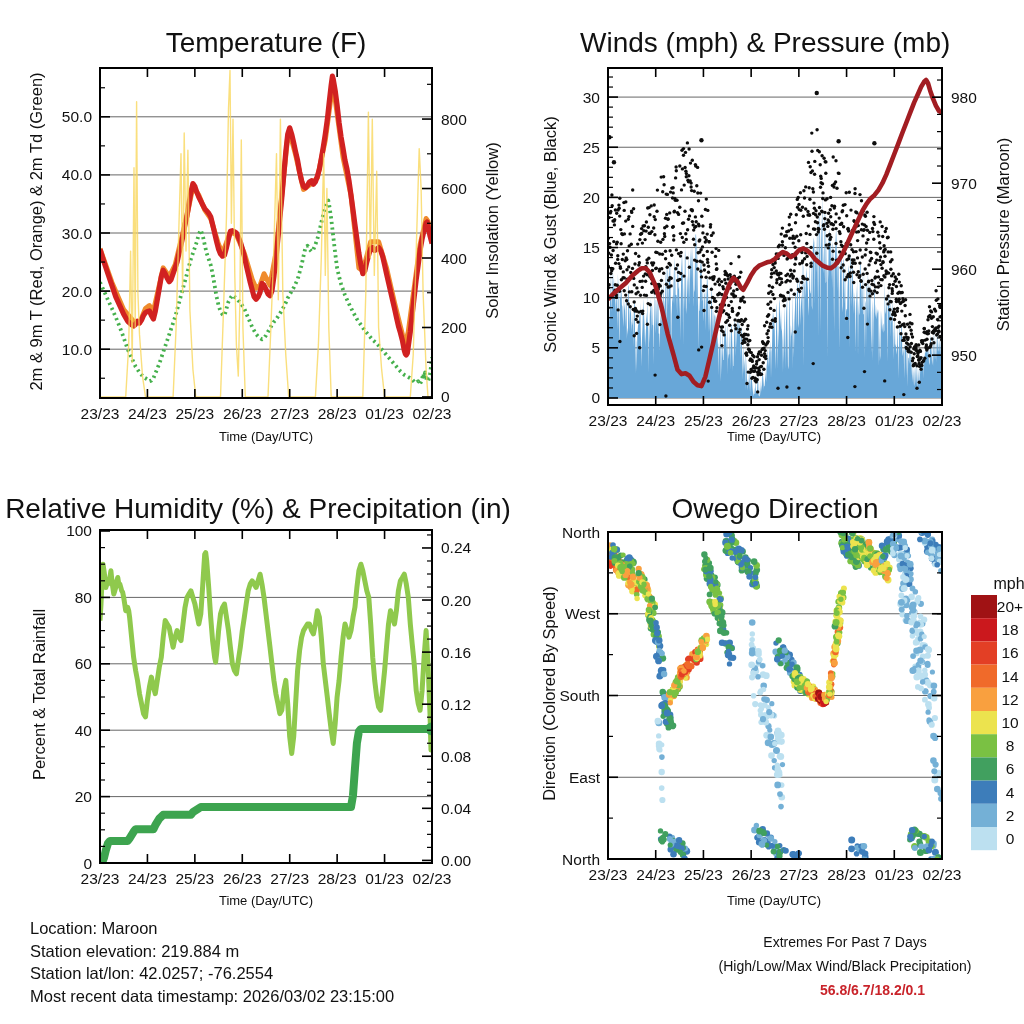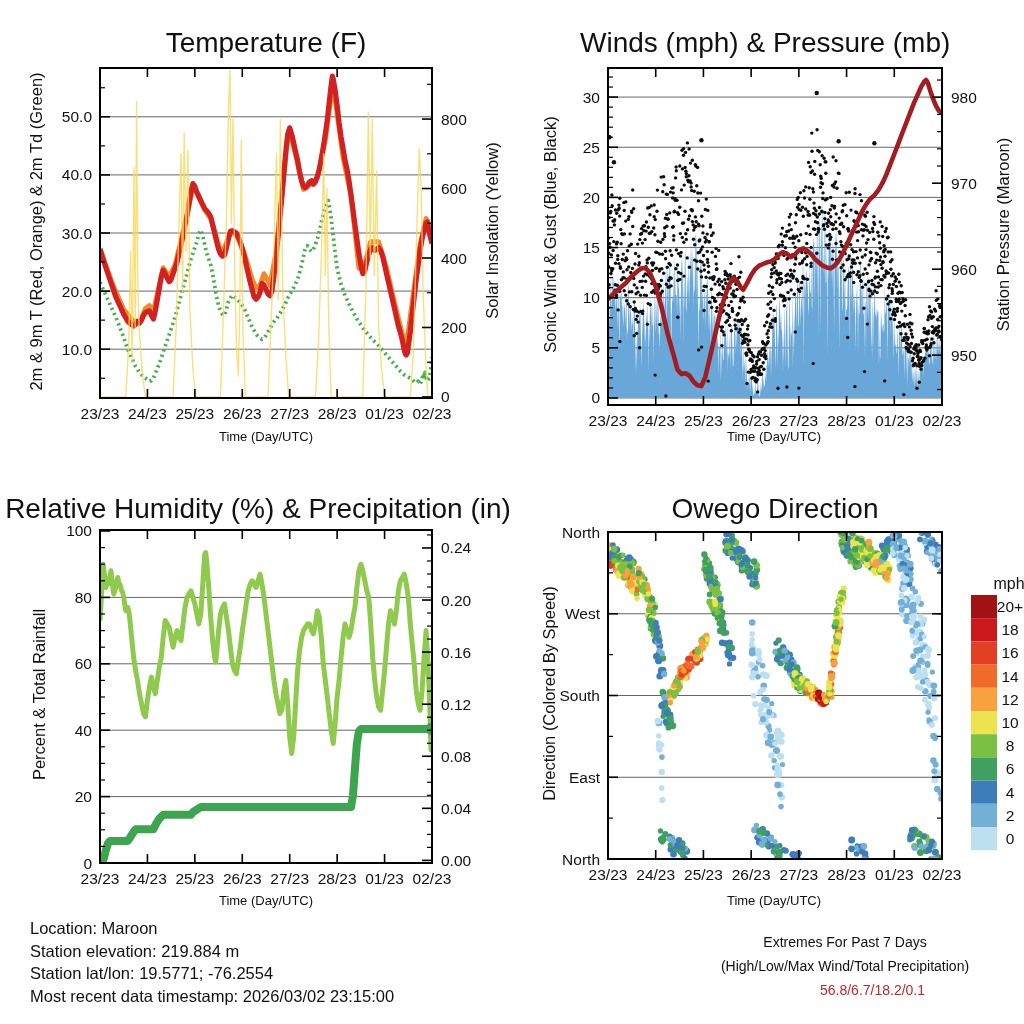--- a/index.html
+++ b/index.html
@@ -4,21 +4,21 @@
 <style>
   html,body{margin:0;padding:0;background:#fff}
   body{width:1024px;height:1024px;position:relative;overflow:hidden;
        font-family:"Liberation Sans",sans-serif;color:#111}
   .t{position:absolute;white-space:nowrap}
   .title{font-size:28px;text-align:center}
   .xlab{font-size:13px;text-align:center}
   .ylab{font-size:16.5px;text-align:center;transform:rotate(-90deg);width:400px}
   .footer-line{font-size:16.5px;line-height:22.5px}
   .ext{font-size:14px;line-height:24px;text-align:center}
-  .extval{color:#c9232a;font-weight:normal;margin-left:55px}
+  .extval{color:#c9232a;font-weight:bold;margin-left:55px}
   svg text{font-family:"Liberation Sans",sans-serif;fill:#111}
   #plot{position:absolute;left:0;top:0}
 </style>
 </head>
 <body>
 
 <svg id="plot" width="1024" height="1024">
     <g>
       <line x1="100" y1="349.19718309859155" x2="432" y2="349.19718309859155" stroke="#666" stroke-width="1"></line>
       <line x1="100" y1="291.0985915492958" x2="432" y2="291.0985915492958" stroke="#666" stroke-width="1"></line>
@@ -3137,21 +3137,21 @@
 <div class="t ylab" style="left:-164px;top:222px">2m &amp; 9m T (Red, Orange) &amp; 2m Td (Green)</div>
 <div class="t ylab" style="left:292px;top:221px">Solar Insolation (Yellow)</div>
 <div class="t ylab" style="left:350px;top:225px">Sonic Wind &amp; Gust (Blue, Black)</div>
 <div class="t ylab" style="left:803px;top:225px">Station Pressure (Maroon)</div>
 <div class="t ylab" style="left:-161px;top:685px">Percent &amp; Total Rainfall</div>
 <div class="t ylab" style="left:349px;top:684px">Direction (Colored By Speed)</div>
 
 <div class="t" style="left:30px;top:917px">
   <div class="footer-line">Location: Maroon</div>
   <div class="footer-line">Station elevation: 219.884 m</div>
-  <div class="footer-line">Station lat/lon: 19.5771; -76.2554</div>
+  <div class="footer-line">Station lat/lon: 42.0257; -76.2554</div>
   <div class="footer-line">Most recent data timestamp: 2026/03/02 23:15:00</div>
 </div>
 
 <div class="t ext" style="left:675px;top:930px;width:340px">
   <div>Extremes For Past 7 Days</div>
-  <div>(High/Low/Max Wind/Total Precipitation)</div>
+  <div>(High/Low/Max Wind/Black Precipitation)</div>
   <div class="extval">56.8/6.7/18.2/0.1</div>
 </div>
 
 </body></html>

